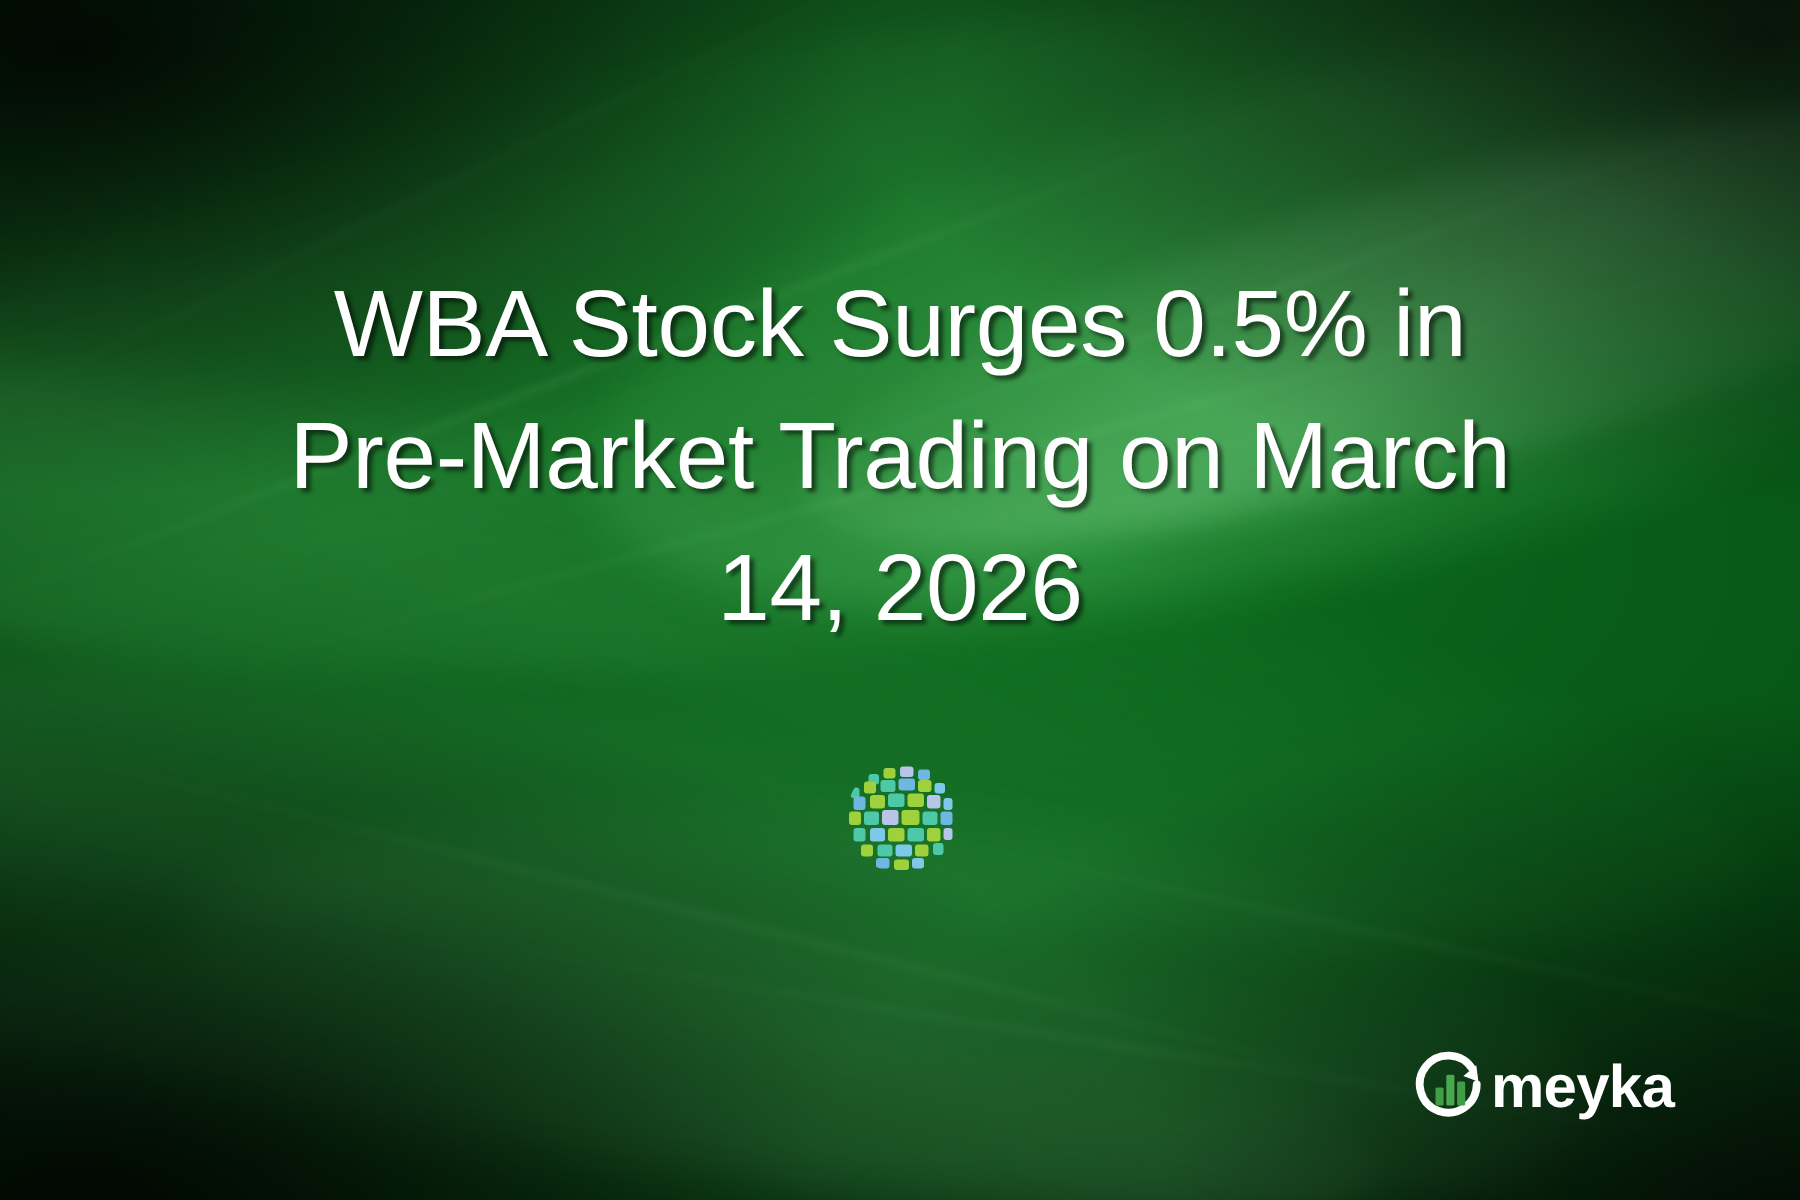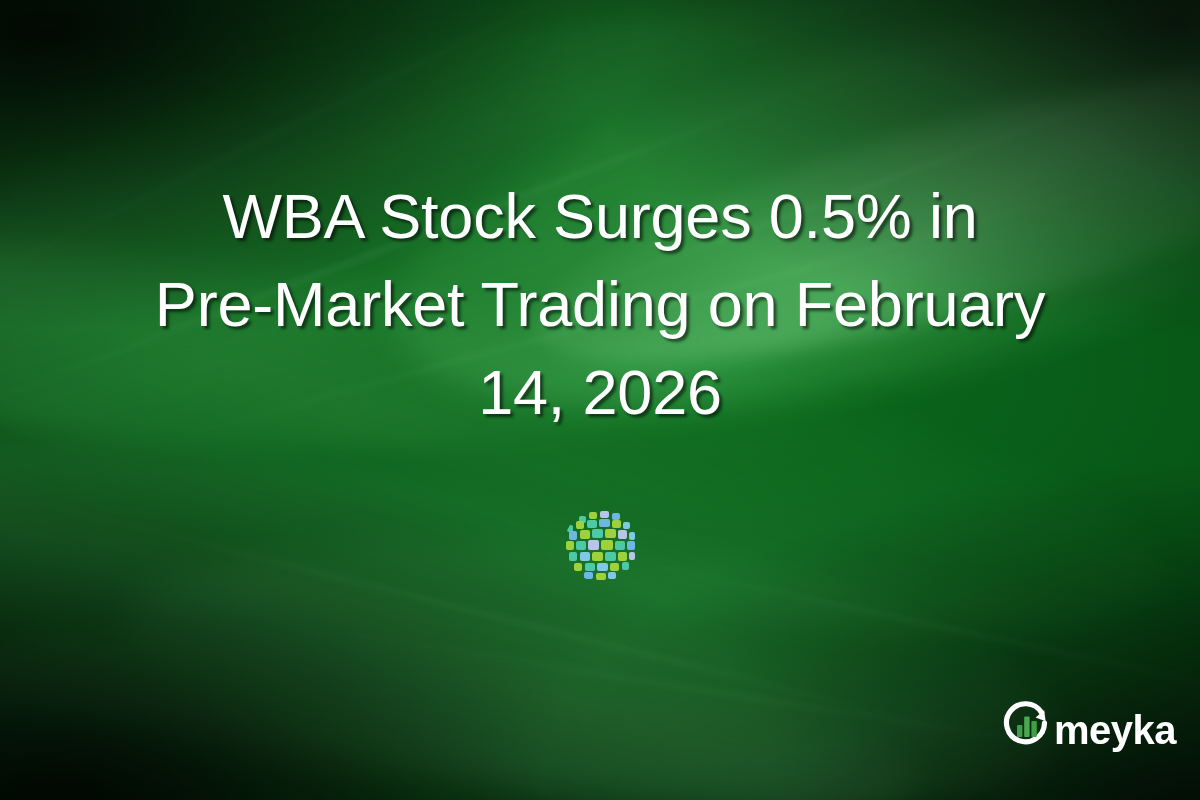--- a/index.html
+++ b/index.html
@@ -158,24 +158,24 @@
     left: 562px;
     top: 506px;
     width: 78px;
     height: 78px;
   }
   .globe-wrap svg { display: block; }
 
   
   .brand {
     position: absolute;
-    left: 1000px;
+    left: 940px;
     top: 698px;
     display: flex;
-    align-items: flex-end;
+    align-items: center;
     gap: 6px;
   }
   .brand-mark { width: 52px; height: 52px; display: block; }
   .brand-text {
     color: #ffffff;
     font-size: 40px;
     font-weight: bold;
     letter-spacing: -0.5px;
     line-height: 1;
     margin-left: -4px;
@@ -202,21 +202,21 @@
   <div class="streak s4"></div>
   <div class="streak s5"></div>
   <div class="streak s6"></div>
   <div class="streak s7"></div>
   <div class="bg-dark-corners"></div>
   <div class="vignette"></div>
 
   <div class="content">
 
     <div class="headline">WBA Stock Surges 0.5% in
-Pre-Market Trading on February
+Pre-Market Trading on March
 14, 2026</div>
 
     <div class="globe-wrap">
       <svg width="78" height="78" viewBox="0 0 78 78" aria-hidden="true">
         <defs>
           <clipPath id="sphereClip">
               <circle cx="39" cy="39" r="37"></circle>
             </clipPath>
         </defs>
         <g clip-path="url(#sphereClip)">

